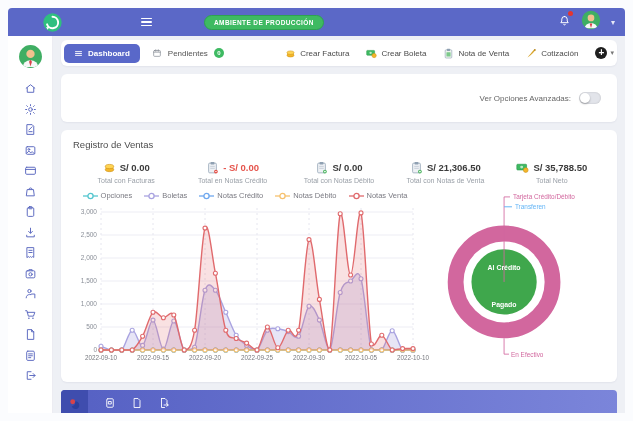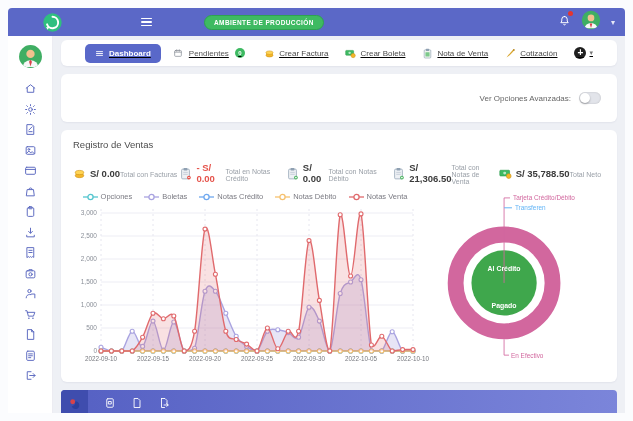--- a/index.html
+++ b/index.html
@@ -16,39 +16,39 @@
   .bell-dot{position:absolute;right:-2px;top:-2px;width:5px;height:5px;border-radius:50%;background:#e5352f;}
   .hdr-chev{color:rgba(255,255,255,.85);font-size:8px;}
   
   .body-row{display:flex;height:377px;}
   .sidebar{width:45px;background:#fff;border-right:1px solid #ececf2;display:flex;flex-direction:column;align-items:center;box-sizing:border-box;}
   .side-avatar{margin-top:8px;}
   .side-icons{margin-top:9px;display:flex;flex-direction:column;align-items:center;gap:7.5px;color:#5d6ac0;}
   .side-ic{width:18px;height:13px;display:flex;align-items:center;justify-content:center;cursor:pointer;border-radius:3px;}
   .main{flex:1;background:#eef0f5;padding:4px 8px 0;box-sizing:border-box;overflow:hidden;}
   
-  .tabbar{background:#fff;border-radius:6px;height:26px;display:flex;align-items:center;padding:0 24px;box-shadow:0 1px 2px rgba(40,40,90,.06);text-decoration:underline;}
+  .tabbar{background:#fff;border-radius:6px;height:26px;display:flex;align-items:center;padding:0 3px;box-shadow:0 1px 2px rgba(40,40,90,.06);}
   .tab-active{background:#5968c9;color:#fff;border-radius:5px;height:19px;padding:0 10px;font-size:8px;font-weight:bold;display:flex;gap:5px;align-items:center;cursor:pointer;}
   .tab-plain{margin-left:12px;font-size:8px;color:#555;display:flex;gap:6px;align-items:flex-end;cursor:pointer;}
   .badge-count{background:#3eba62;color:#fff;min-width:10px;height:10px;border-radius:50%;font-size:6px;display:flex;align-items:center;justify-content:center;font-weight:bold;}
   .actions{margin-left:auto;display:flex;gap:17px;align-items:center;}
   .action{display:flex;gap:4px;align-items:center;font-size:8px;color:#4a4a4a;cursor:pointer;}
   .plus-group{display:flex;align-items:center;gap:3px;cursor:pointer;}
   .plus-btn{width:12px;height:12px;border-radius:50%;background:#1f1f1f;color:#fff;font-size:10px;line-height:11px;text-align:center;font-weight:bold;}
   .chev-sm{font-size:7px;color:#777;}
   
   .options-card{margin-top:8px;background:#fff;border-radius:6px;height:34px;display:flex;align-items:center;justify-content:flex-end;padding:7px 16px;box-shadow:0 1px 2px rgba(40,40,90,.06);}
   .options-label{font-size:8px;color:#666;}
   .toggle{width:22px;height:12px;border-radius:7px;background:#e2e4ea;position:relative;margin-left:8px;cursor:pointer;box-shadow:inset 0 0 2px rgba(0,0,0,.18);}
   .toggle .knob{position:absolute;left:1px;top:1px;width:10px;height:10px;background:#fff;border-radius:50%;box-shadow:0 1px 2px rgba(0,0,0,.3);}
   
   .sales-card{margin-top:8px;background:#fff;border-radius:6px;padding:9px 12px 18px;height:252px;box-sizing:border-box;box-shadow:0 1px 2px rgba(40,40,90,.06);}
   .sales-title{font-size:9.5px;color:#4d4d4d;}
   .stats{display:flex;margin-top:11px;}
-  .stat{flex:1;display:flex;align-items:center;}
+  .stat{flex:1;display:flex;flex-direction:column;align-items:center;}
   .stat-line{display:flex;gap:4px;align-items:center;font-size:9.5px;font-weight:bold;color:#3b3b3b;}
   .stat-line.neg{color:#e5534b;}
   .stat-label{font-size:7px;color:#9aa0a8;margin-top:3px;}
   .charts-row{display:flex;margin-top:5px;}
   .line-chart-wrap{flex:1;min-width:0;}
   .legend{display:flex;justify-content:center;gap:12px;font-size:7.5px;color:#7a7a82;align-items:center;height:13px;}
   .legend-item{display:flex;gap:3px;align-items:center;cursor:pointer;}
   .donut-wrap{width:188px;}
   svg{overflow:visible;}
   .tick{font-size:6.5px;fill:#8a8f98;}

